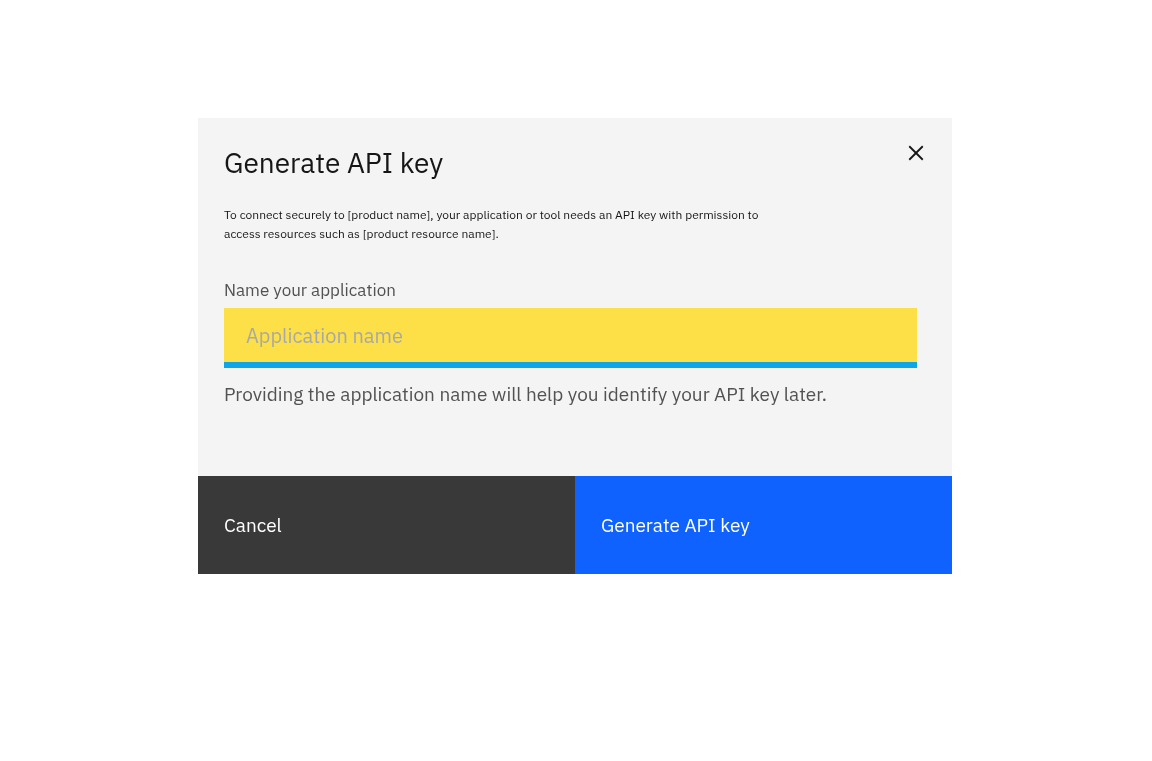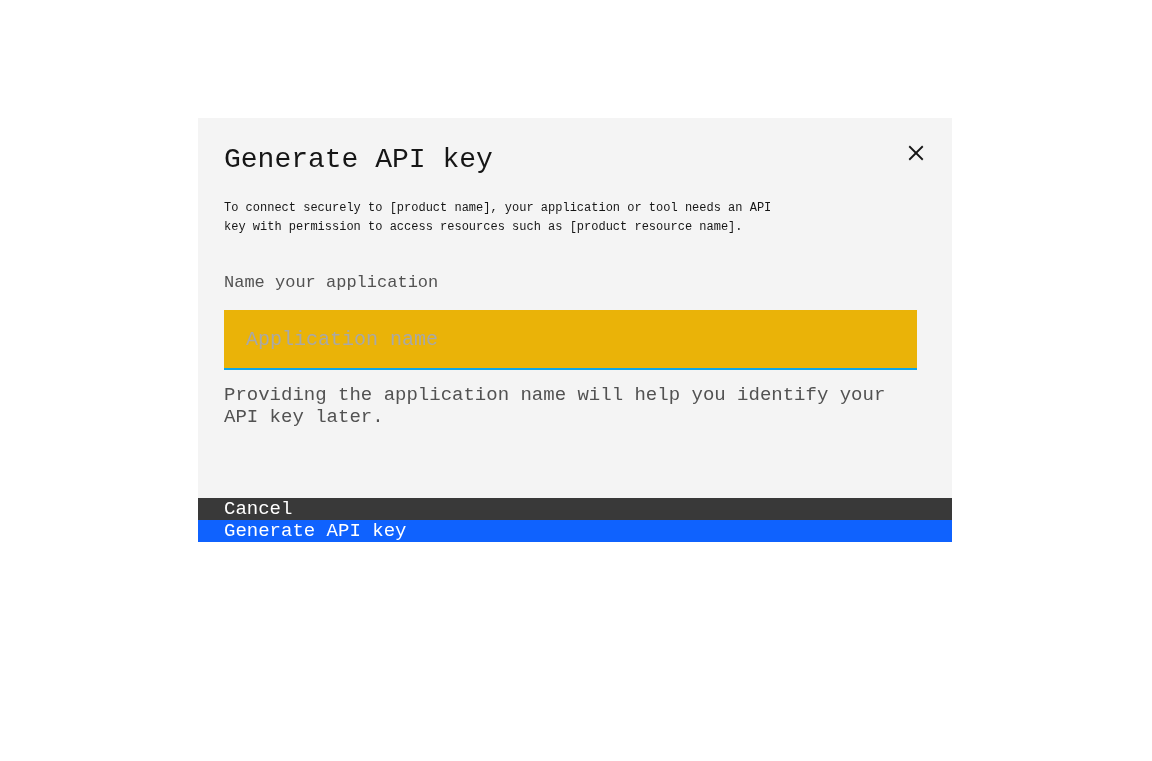--- a/index.html
+++ b/index.html
@@ -5,21 +5,20 @@
   * { box-sizing: border-box; margin: 0; padding: 0; }
   html, body { width: 1152px; height: 761px; background: #ffffff; font-family: "IBM Plex Sans", -apple-system, BlinkMacSystemFont, "Segoe UI", Helvetica, Arial, sans-serif; }
   .modal {
     position: absolute;
     left: 198px;
     top: 118px;
     width: 754px;
     background: #f4f4f4;
     display: flex;
     flex-direction: column;
-    font-family: Liberation Mono, monospace;
   }
   .modal-body {
     padding: 26px 26px 70px 26px;
     position: relative;
   }
   .close-btn {
     position: absolute;
     top: 20px;
     right: 20px;
     width: 32px;
@@ -42,44 +41,43 @@
   .description {
     font-size: 12px;
     line-height: 1.6;
     color: #161616;
     max-width: 560px;
     margin-bottom: 36px;
   }
   .field-label {
     font-size: 17px;
     color: #525252;
-    margin-bottom: 18px;
+    margin-bottom: 7px;
   }
   .text-input {
     width: 693px;
     height: 60px;
-    background: #eab308;
+    background: #fde047;
     border: none;
-    border-bottom: 2px solid #0ea5e9;
+    border-bottom: 6px solid #0ea5e9;
     padding: 0 22px;
     font-size: 20px;
     color: #161616;
     outline: none;
     font-family: inherit;
   }
   .text-input::placeholder { color: #a8a8a8; }
   .helper-text {
     font-size: 19px;
     color: #525252;
     margin-top: 14px;
   }
   .button-row {
     display: flex;
     width: 100%;
-    flex-direction: column;
   }
   .btn {
     flex: 1;
     height: 98px;
     border: none;
     text-align: left;
     padding: 0 26px;
     font-size: 19px;
     cursor: pointer;
     font-family: inherit;

